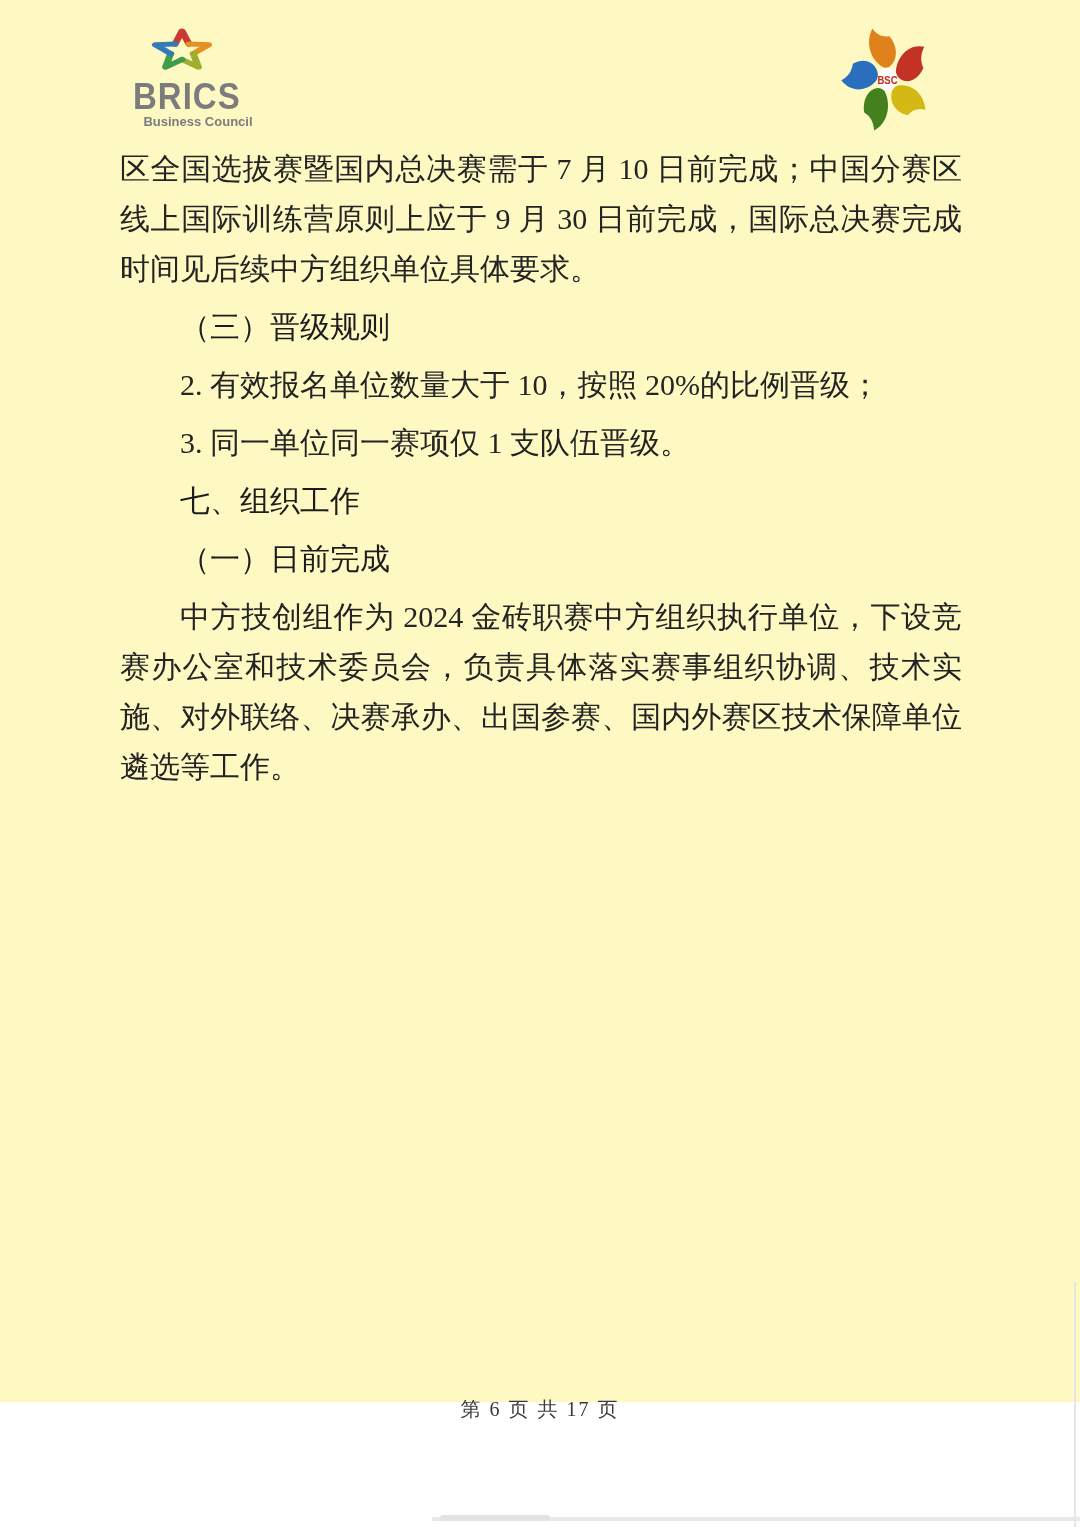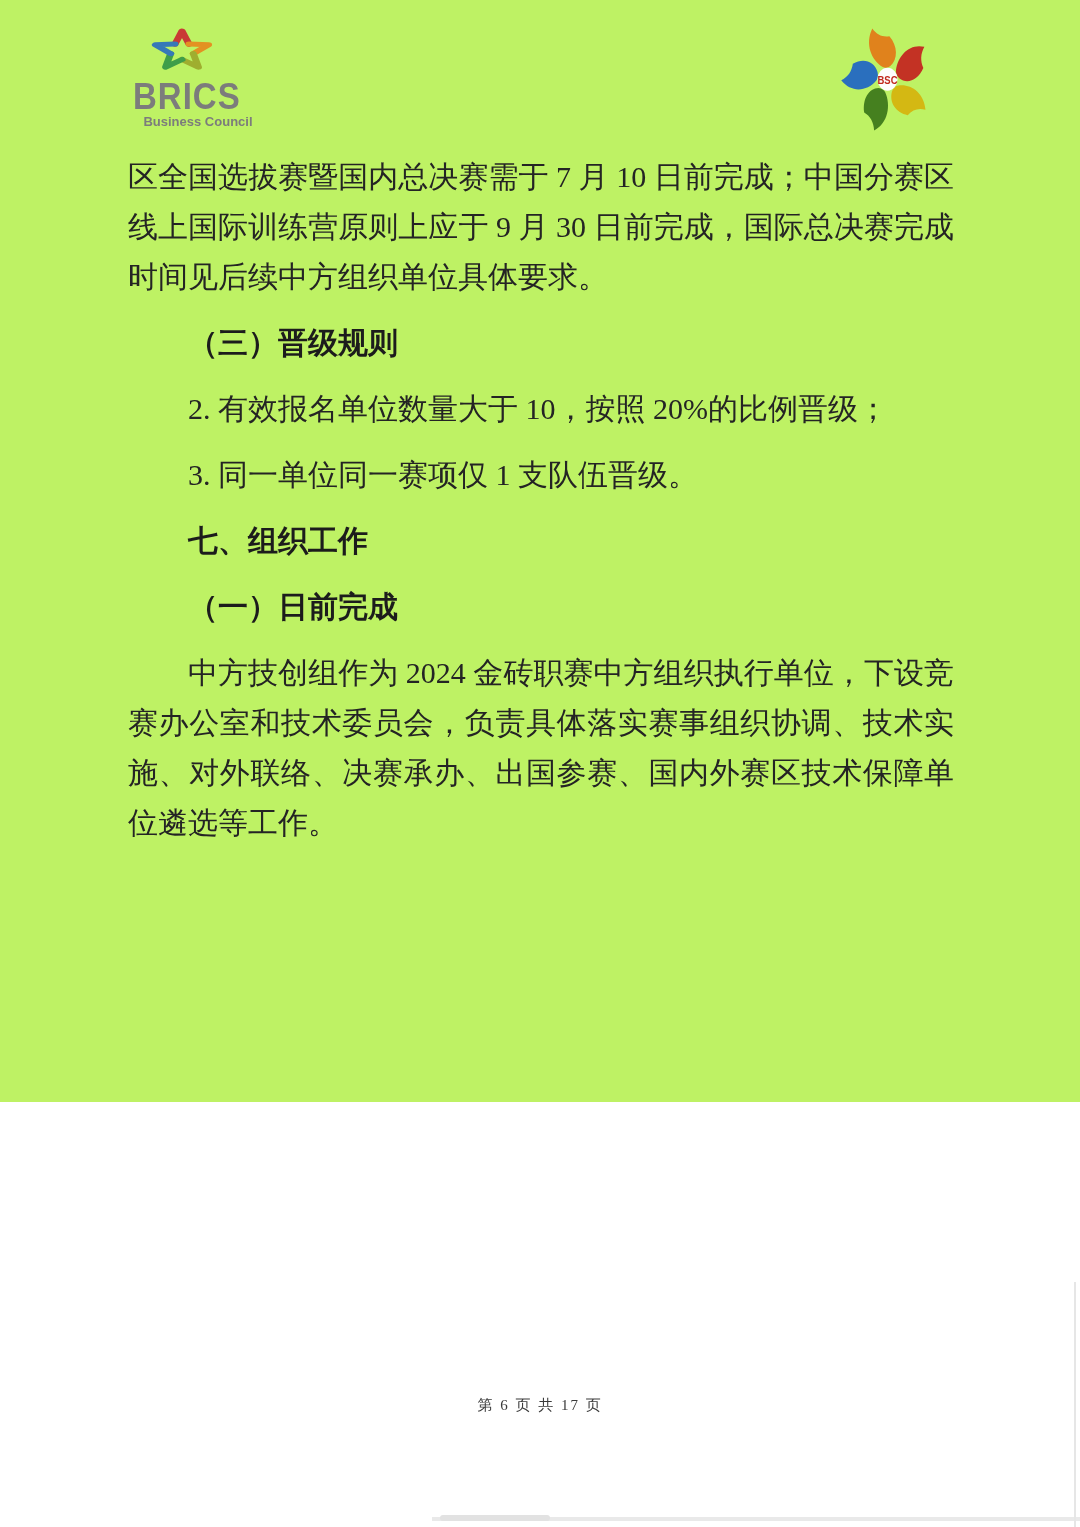--- a/index.html
+++ b/index.html
@@ -4,22 +4,22 @@
 <style>
   html, body { margin: 0; padding: 0; }
   body {
     width: 1080px; height: 1527px;
     background: #ffffff;
     font-family: "Liberation Serif", "DejaVu Serif", serif;
     overflow: hidden;
   }
   .page {
     position: relative;
-    width: 1080px; height: 1102px;
-    background: #bef264;
+    width: 1080px; height: 1402px;
+    background: #fef9c3;
   }
   
   .brics-logo {
     position: absolute; left: 133px; top: 26px; width: 130px;
     text-align: left;
   }
   .brics-logo .star-wrap { padding-left: 14px; }
   .brics-title {
     font-family: "Liberation Sans", "DejaVu Sans", sans-serif;
     font-weight: 700; font-size: 33px; line-height: 30px;
@@ -32,28 +32,28 @@
     color: #7c7c7c; margin-top: 4px; letter-spacing: 0px; text-align: center;
   }
   .bsc-logo { position: absolute; left: 840px; top: 22px; width: 95px; height: 110px; text-decoration: underline; }
   
   .content {
     position: absolute; left: 112px; top: 136px; width: 858px;
     color: #242424;
     font-size: 30px; line-height: 50px;
     text-align: justify;
   }
-  .content p { margin: 16px; text-indent: 2em; }
+  .content p { margin: 8px; text-indent: 2em; }
   .content p.noindent { text-indent: 0; }
-  .content p.heading { font-weight: 700; color: #1c1c1c; }
+  .content p.heading { font-weight: 400; color: #1c1c1c; }
   
   .footer {
     position: absolute; left: 0; top: 1396px; width: 1080px;
     text-align: center; color: #3a3a3a;
-    font-size: 15px; letter-spacing: 2px;
+    font-size: 20px; letter-spacing: 2px;
   }
   
   .scan-bottom-line {
     position: absolute; left: 432px; top: 1517px; width: 648px; height: 4px;
     background: #e9e9e9;
   }
   .scan-bottom-blob {
     position: absolute; left: 440px; top: 1515px; width: 110px; height: 6px;
     background: #e2e2e2; border-radius: 3px;
   }

